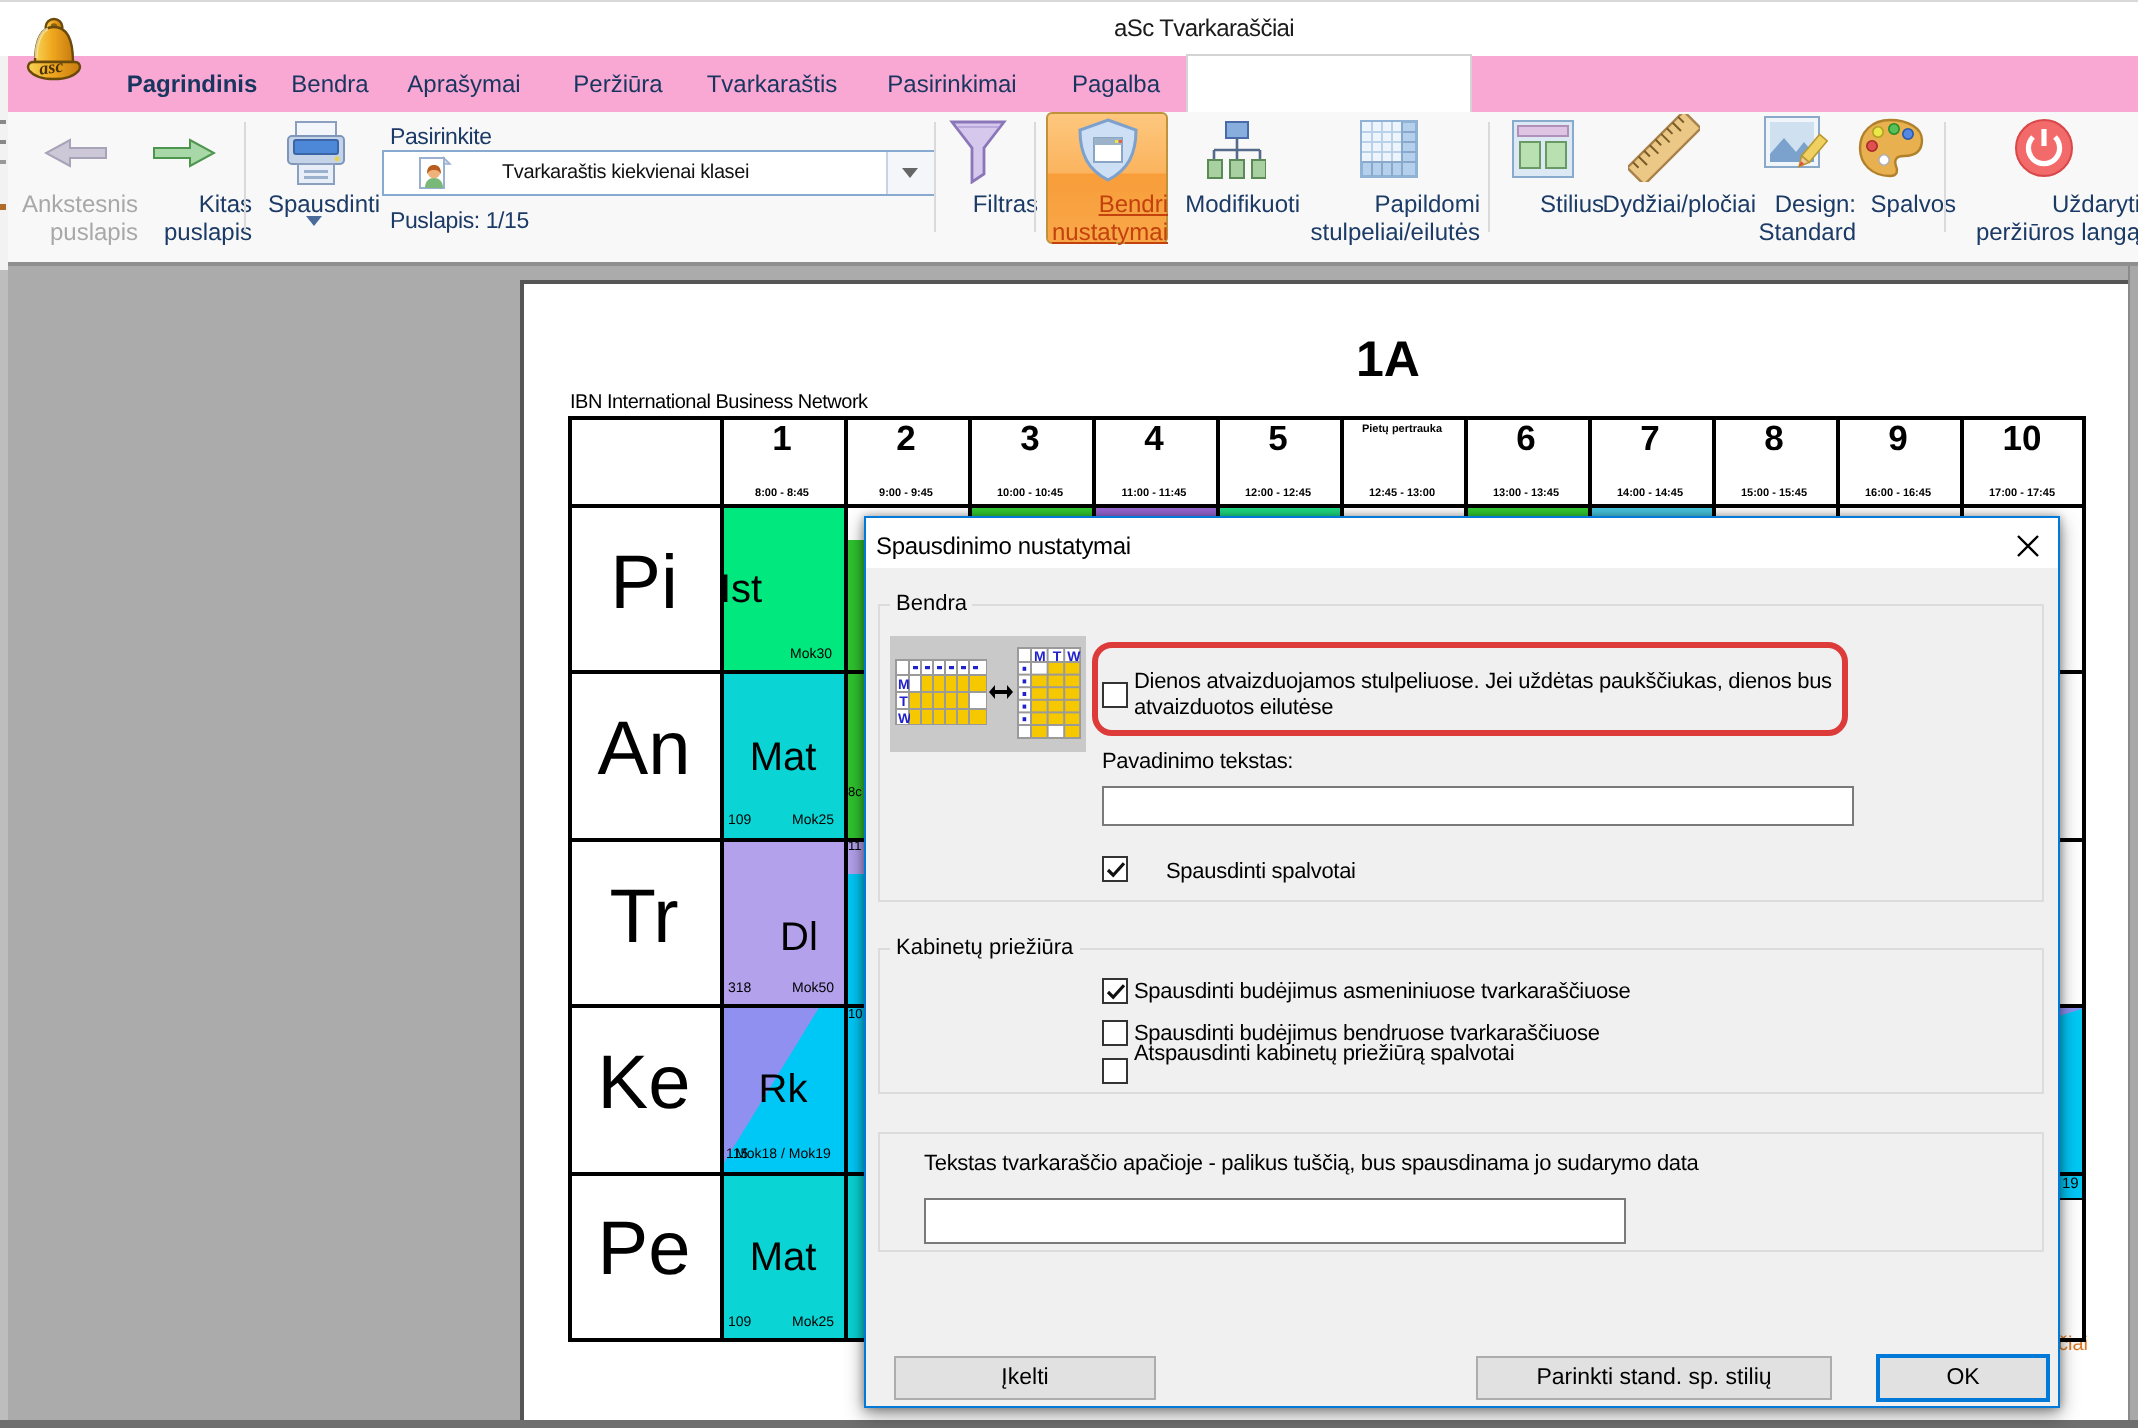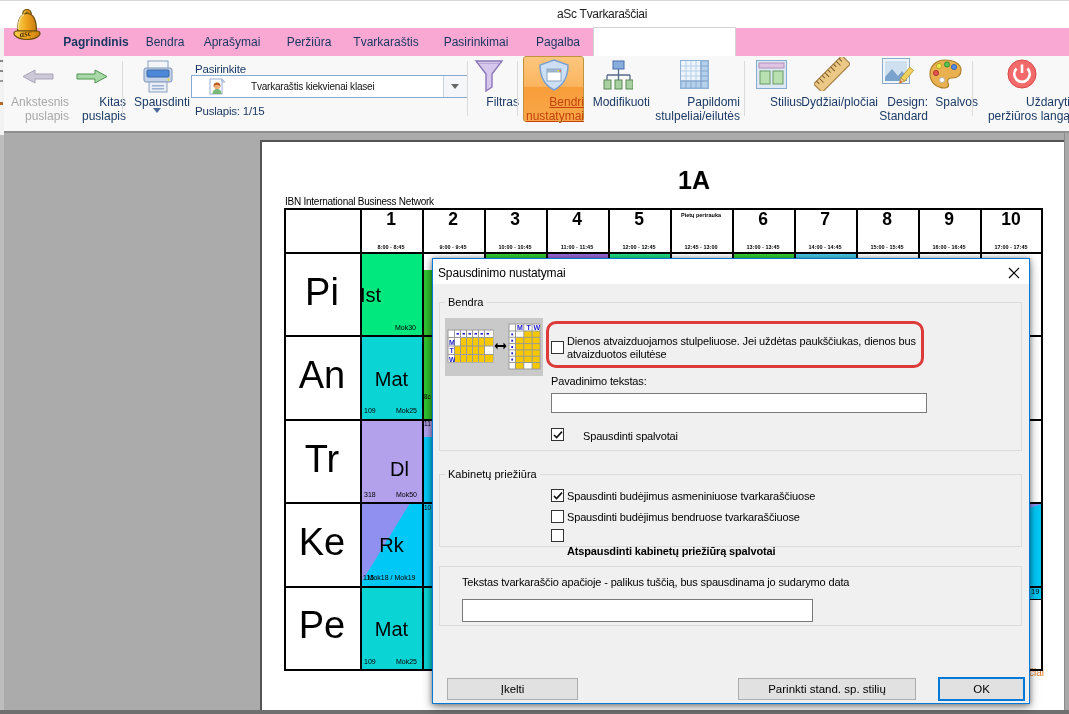--- a/index.html
+++ b/index.html
@@ -435,21 +435,21 @@
   <div class="group" style="left:6px;top:215px;width:583px;height:73px;"></div>
   <div class="glabel" style="left:12px;top:209px;">Kabinetų priežiūra</div>
   <div class="cb" style="left:118px;top:230px;"></div>
   <svg class="abs" style="left:119px;top:231px;" width="12" height="12" viewBox="0 0 12 12">
       <path d="M2 6 L4.6 8.6 L10 2.6" fill="none" stroke="#111" stroke-width="1.6"></path>
     </svg>
   <div class="dtext" style="left:134px;top:231px;">Spausdinti budėjimus asmeniniuose tvarkaraščiuose</div>
   <div class="cb" style="left:118px;top:251px;"></div>
   <div class="dtext" style="left:134px;top:252px;">Spausdinti budėjimus bendruose tvarkaraščiuose</div>
   <div class="cb" style="left:118px;top:270px;"></div>
-  <div class="dtext" style="left:134px;top:286px;font-weight:bold;">Atspausdinti kabinetų priežiūrą spalvotai</div>
+  <div class="dtext" style="left:134px;top:262px;">Atspausdinti kabinetų priežiūrą spalvotai</div>
 
   <div class="group" style="left:6px;top:307px;width:583px;height:60px;"></div>
   <div class="dtext" style="left:29px;top:317px;">Tekstas tvarkaraščio apačioje - palikus tuščią, bus spausdinama jo sudarymo data</div>
   <div class="tinput" style="left:29px;top:340px;width:351px;height:23px;"></div>
 
   <div class="btn" style="left:14px;top:419px;width:131px;height:22px;line-height:21px;"><span style="text-decoration:underline;">Į</span>kelti</div>
   <div class="btn" style="left:305px;top:419px;width:178px;height:22px;line-height:21px;">Parinkti stand. sp. stilių</div>
   <div class="btn" style="left:505px;top:418px;width:87px;height:24px;line-height:21px;border:2px solid #0079d8;">OK</div>
 </div>
 

